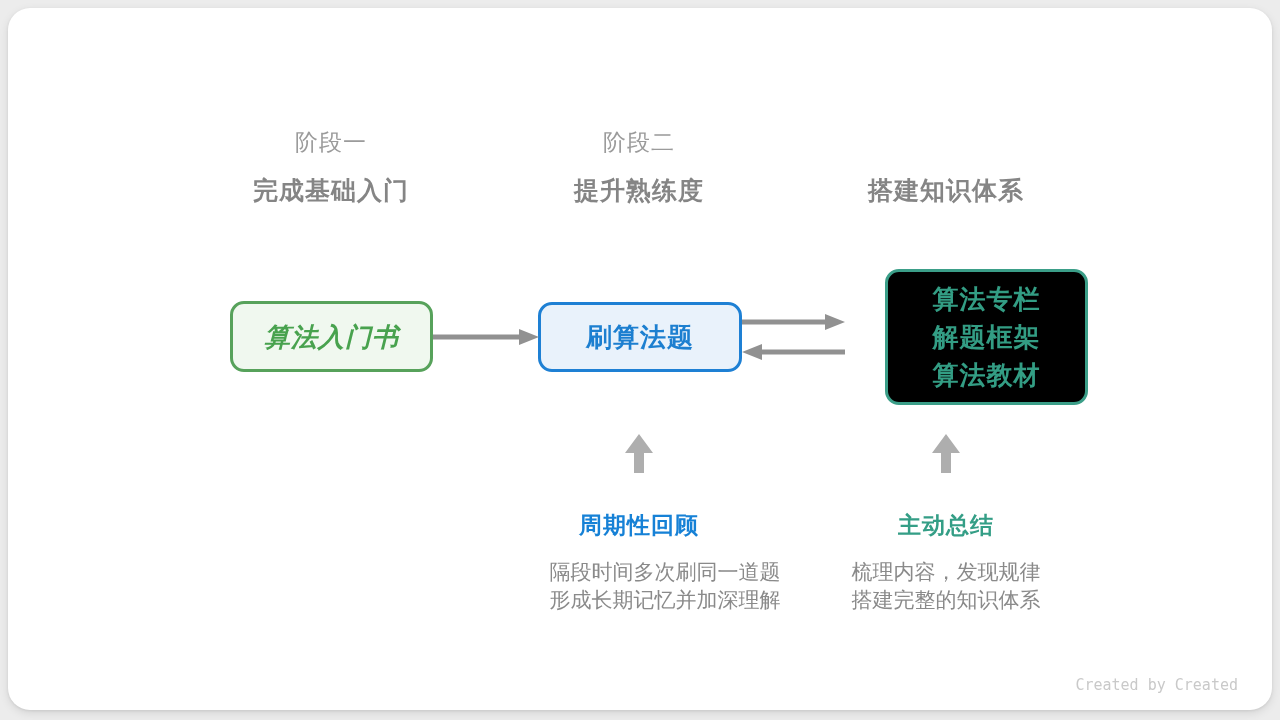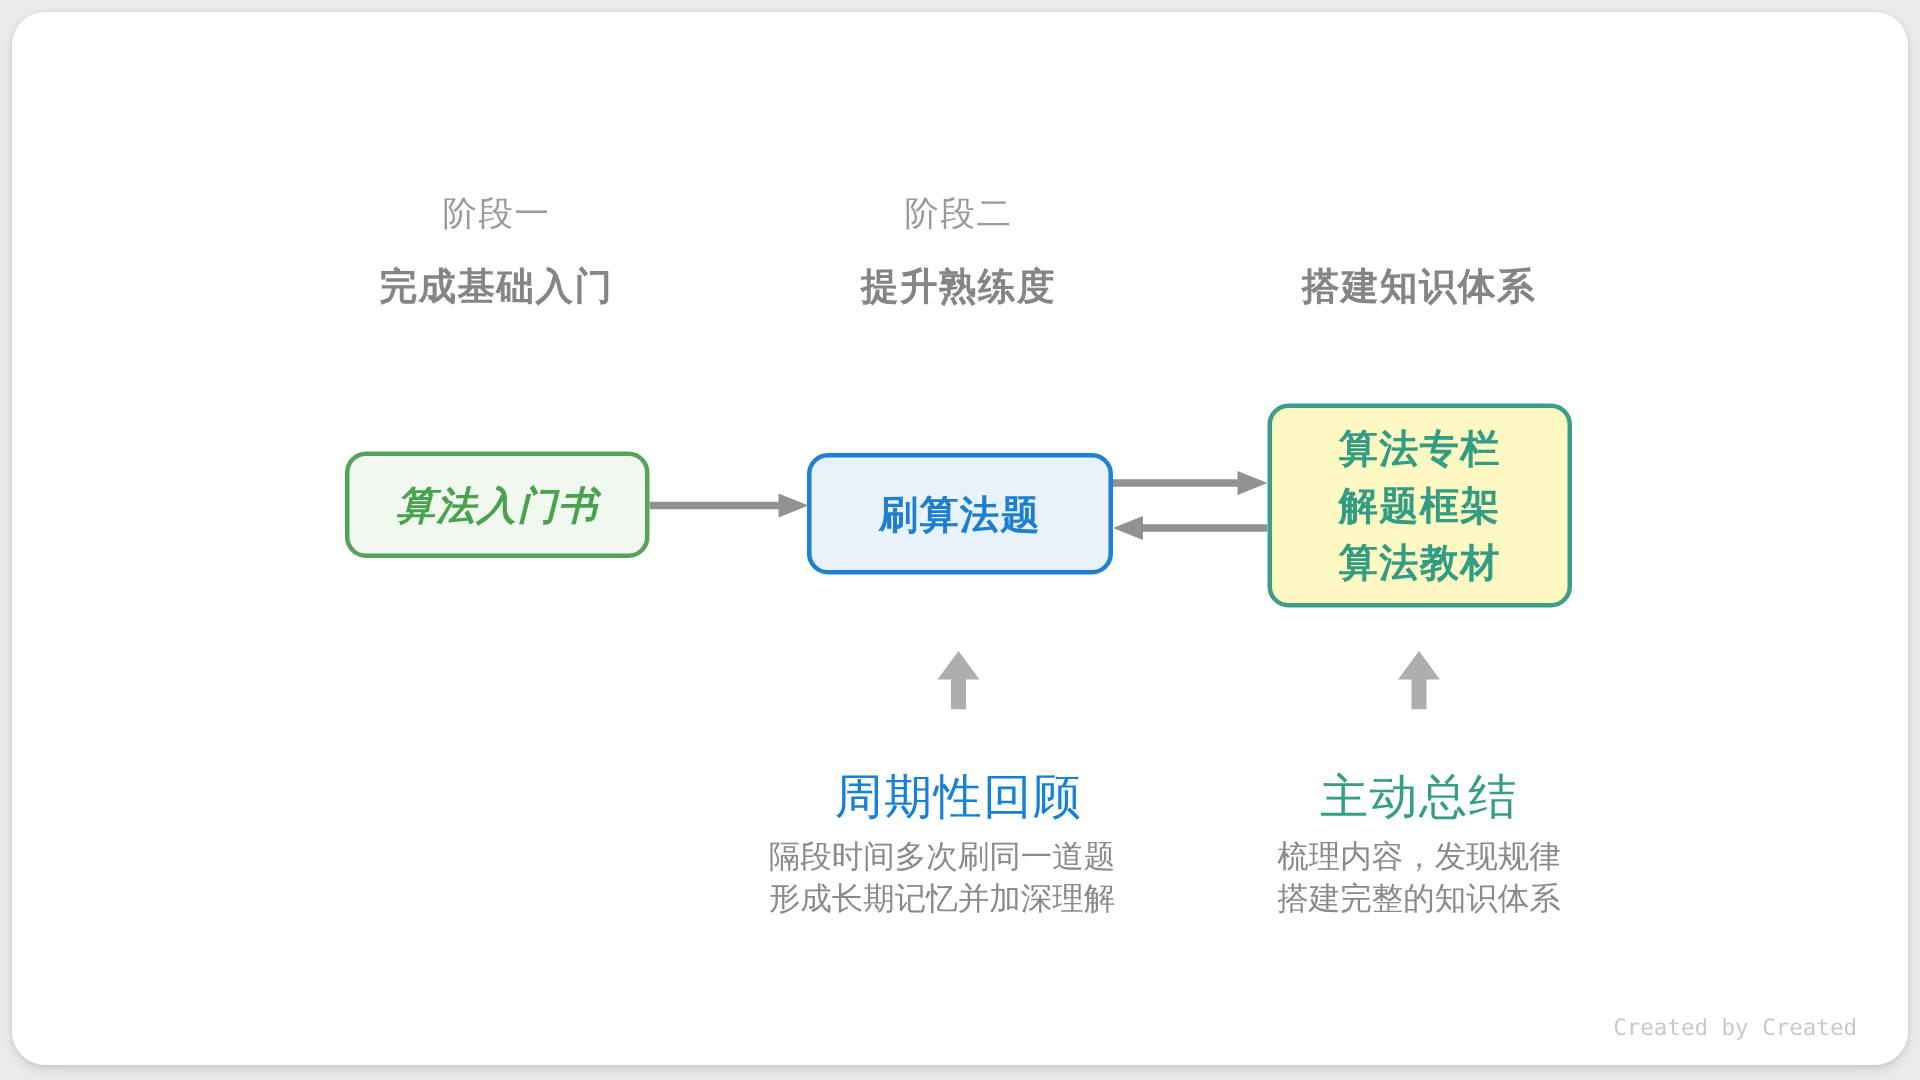--- a/index.html
+++ b/index.html
@@ -60,28 +60,28 @@
     flex-direction: column;
     align-items: center;
     justify-content: center;
     font-size: 26px;
     font-weight: bold;
     letter-spacing: 1px;
     line-height: 38px;
   }
   .node-green  { border-color: #57a25b; background: #f0f8ef; color: #48a24e; font-style: italic; }
   .node-blue   { border-color: #1e80d4; background: #e9f2fb; color: #1c7fd0; }
-  .node-teal   { border-color: #3b9e88; background: #fef9c3; color: #339d84; }
+  .node-teal   { border-color: #3b9e88; background: #000000; color: #339d84; margin-left: 40px; }
 
   
   .ann-label {
     width: 220px;
     text-align: center;
-    font-size: 32px;
-    font-weight: normal;
+    font-size: 23px;
+    font-weight: bold;
     letter-spacing: 1px;
   }
   .ann-label-blue { color: #1681d6; }
   .ann-label-teal { color: #349e86; }
   .ann-desc {
     width: 320px;
     text-align: center;
     font-size: 21px;
     line-height: 28px;
     color: #8a8a8a;
@@ -106,21 +106,21 @@
 
     <div class="abs stage-title" style="left:529px; top:127px;">阶段二</div>
     <div class="abs stage-subtitle" style="left:509px; top:174px;">提升熟练度</div>
 
     <div class="abs stage-subtitle" style="left:816px; top:174px;">搭建知识体系</div>
 
     <div class="abs node node-green" style="left:230px; top:301px; width:203px; height:71px;">
       <span>算法入门书</span>
     </div>
 
-    <div class="abs node node-blue" style="left:538px; top:302px; width:204px; height:81px;">
+    <div class="abs node node-blue" style="left:538px; top:302px; width:204px; height:70px;">
       <span>刷算法题</span>
     </div>
 
     <div class="abs node node-teal" style="left:845px; top:269px; width:203px; height:136px;">
       <span>算法专栏</span>
       <span>解题框架</span>
       <span>算法教材</span>
     </div>
 
     <svg class="abs" style="left:433px; top:329px;" width="106" height="16" viewBox="0 0 106 16">
@@ -140,21 +140,21 @@
 
     <svg class="abs" style="left:625px; top:434px;" width="28" height="39" viewBox="0 0 28 39">
       <polygon points="0,19 14,0 28,19 19,19 19,39 9,39 9,19" fill="#aeaeae"></polygon>
     </svg>
 
     <svg class="abs" style="left:932px; top:434px;" width="28" height="39" viewBox="0 0 28 39">
       <polygon points="0,19 14,0 28,19 19,19 19,39 9,39 9,19" fill="#aeaeae"></polygon>
     </svg>
 
     <div class="abs ann-label ann-label-blue" style="left:529px; top:510px;">周期性回顾</div>
-    <div class="abs ann-desc" style="left:468px; top:558px;">
+    <div class="abs ann-desc" style="left:505px; top:558px;">
       <div>隔段时间多次刷同一道题</div>
       <div>形成长期记忆并加深理解</div>
     </div>
 
     <div class="abs ann-label ann-label-teal" style="left:836px; top:510px;">主动总结</div>
     <div class="abs ann-desc" style="left:786px; top:558px;">
       <div>梳理内容，发现规律</div>
       <div>搭建完整的知识体系</div>
     </div>
 

